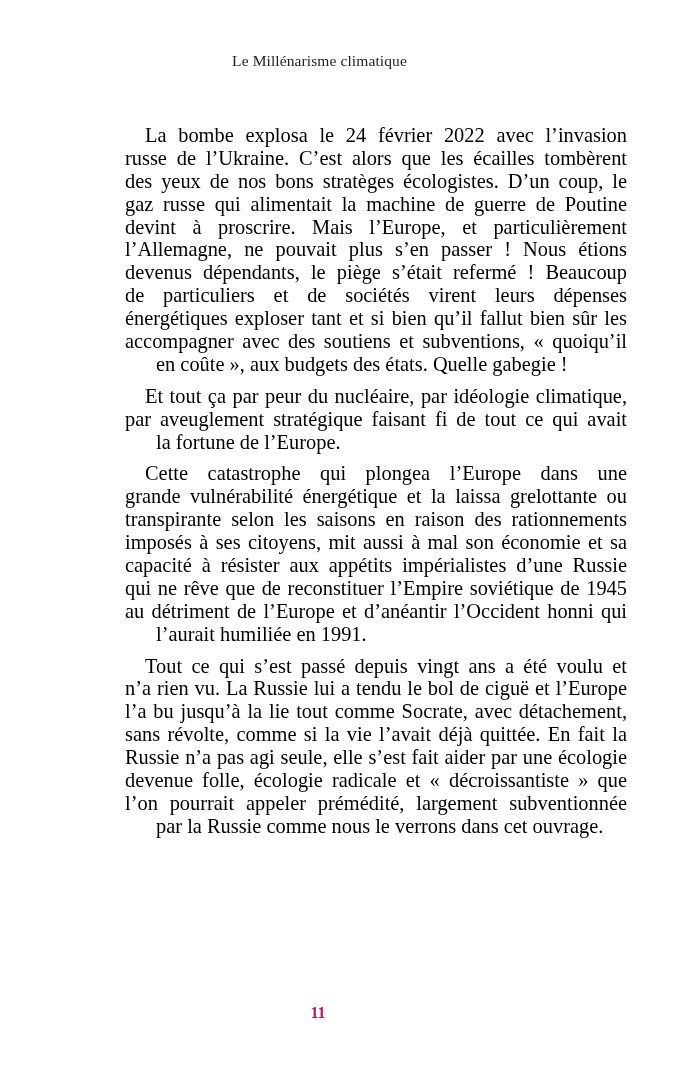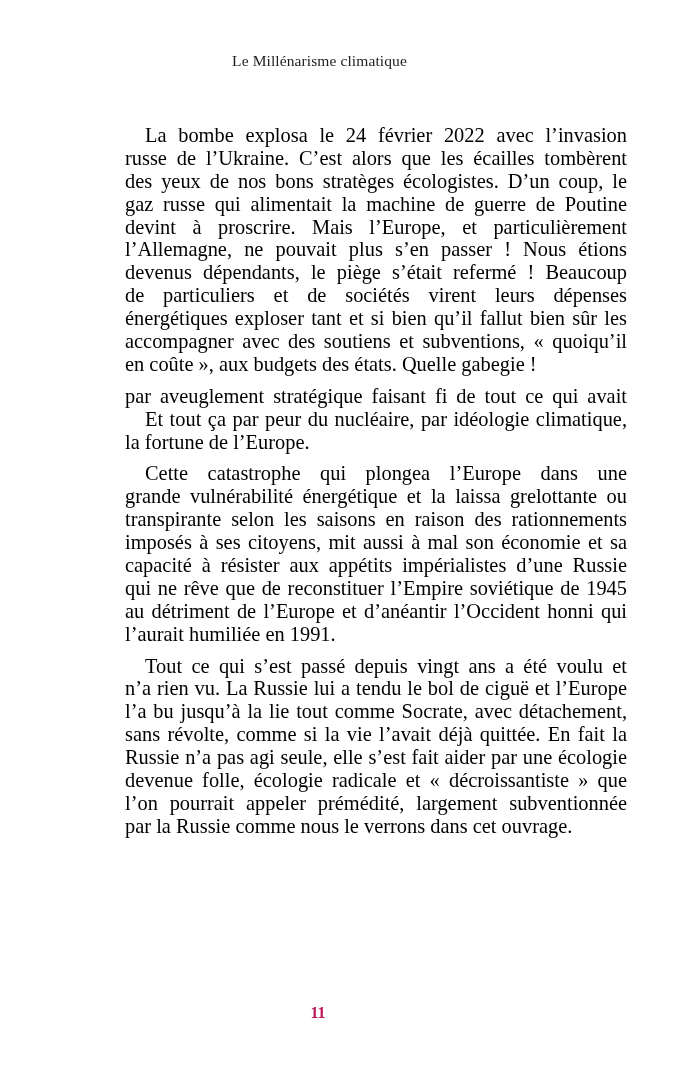--- a/index.html
+++ b/index.html
@@ -50,20 +50,21 @@
       white-space: nowrap;
       text-align: justify;
       text-align-last: justify;
       height: 22.9px;
     }
     .line.first {
       padding-left: 20px;
     }
     .line.last {
       text-align-last: left;
+      margin-left: 31px;
     }
     .folio {
       position: absolute;
       top: 1004px;
       left: 0;
       width: 636px;
       text-align: center;
       font-family: "Liberation Serif", serif;
       font-size: 16px;
       font-weight: bold;
@@ -85,22 +86,22 @@
       <span class="line">devint à proscrire. Mais l’Europe, et particulièrement</span>
       <span class="line">l’Allemagne, ne pouvait plus s’en passer ! Nous étions</span>
       <span class="line">devenus dépendants, le piège s’était refermé ! Beaucoup</span>
       <span class="line">de particuliers et de sociétés virent leurs dépenses</span>
       <span class="line">énergétiques exploser tant et si bien qu’il fallut bien sûr les</span>
       <span class="line">accompagner avec des soutiens et subventions, « quoiqu’il</span>
       <span class="line last">en coûte », aux budgets des états. Quelle gabegie !</span>
     </div>
 
     <div class="para">
+      <span class="line first">Et tout ça par peur du nucléaire, par idéologie climatique,</span>
       <span class="line">par aveuglement stratégique faisant fi de tout ce qui avait</span>
-      <span class="line first">Et tout ça par peur du nucléaire, par idéologie climatique,</span>
       <span class="line last">la fortune de l’Europe.</span>
     </div>
 
     <div class="para">
       <span class="line first">Cette catastrophe qui plongea l’Europe dans une</span>
       <span class="line">grande vulnérabilité énergétique et la laissa grelottante ou</span>
       <span class="line">transpirante selon les saisons en raison des rationnements</span>
       <span class="line">imposés à ses citoyens, mit aussi à mal son économie et sa</span>
       <span class="line">capacité à résister aux appétits impérialistes d’une Russie</span>
       <span class="line">qui ne rêve que de reconstituer l’Empire soviétique de 1945</span>

